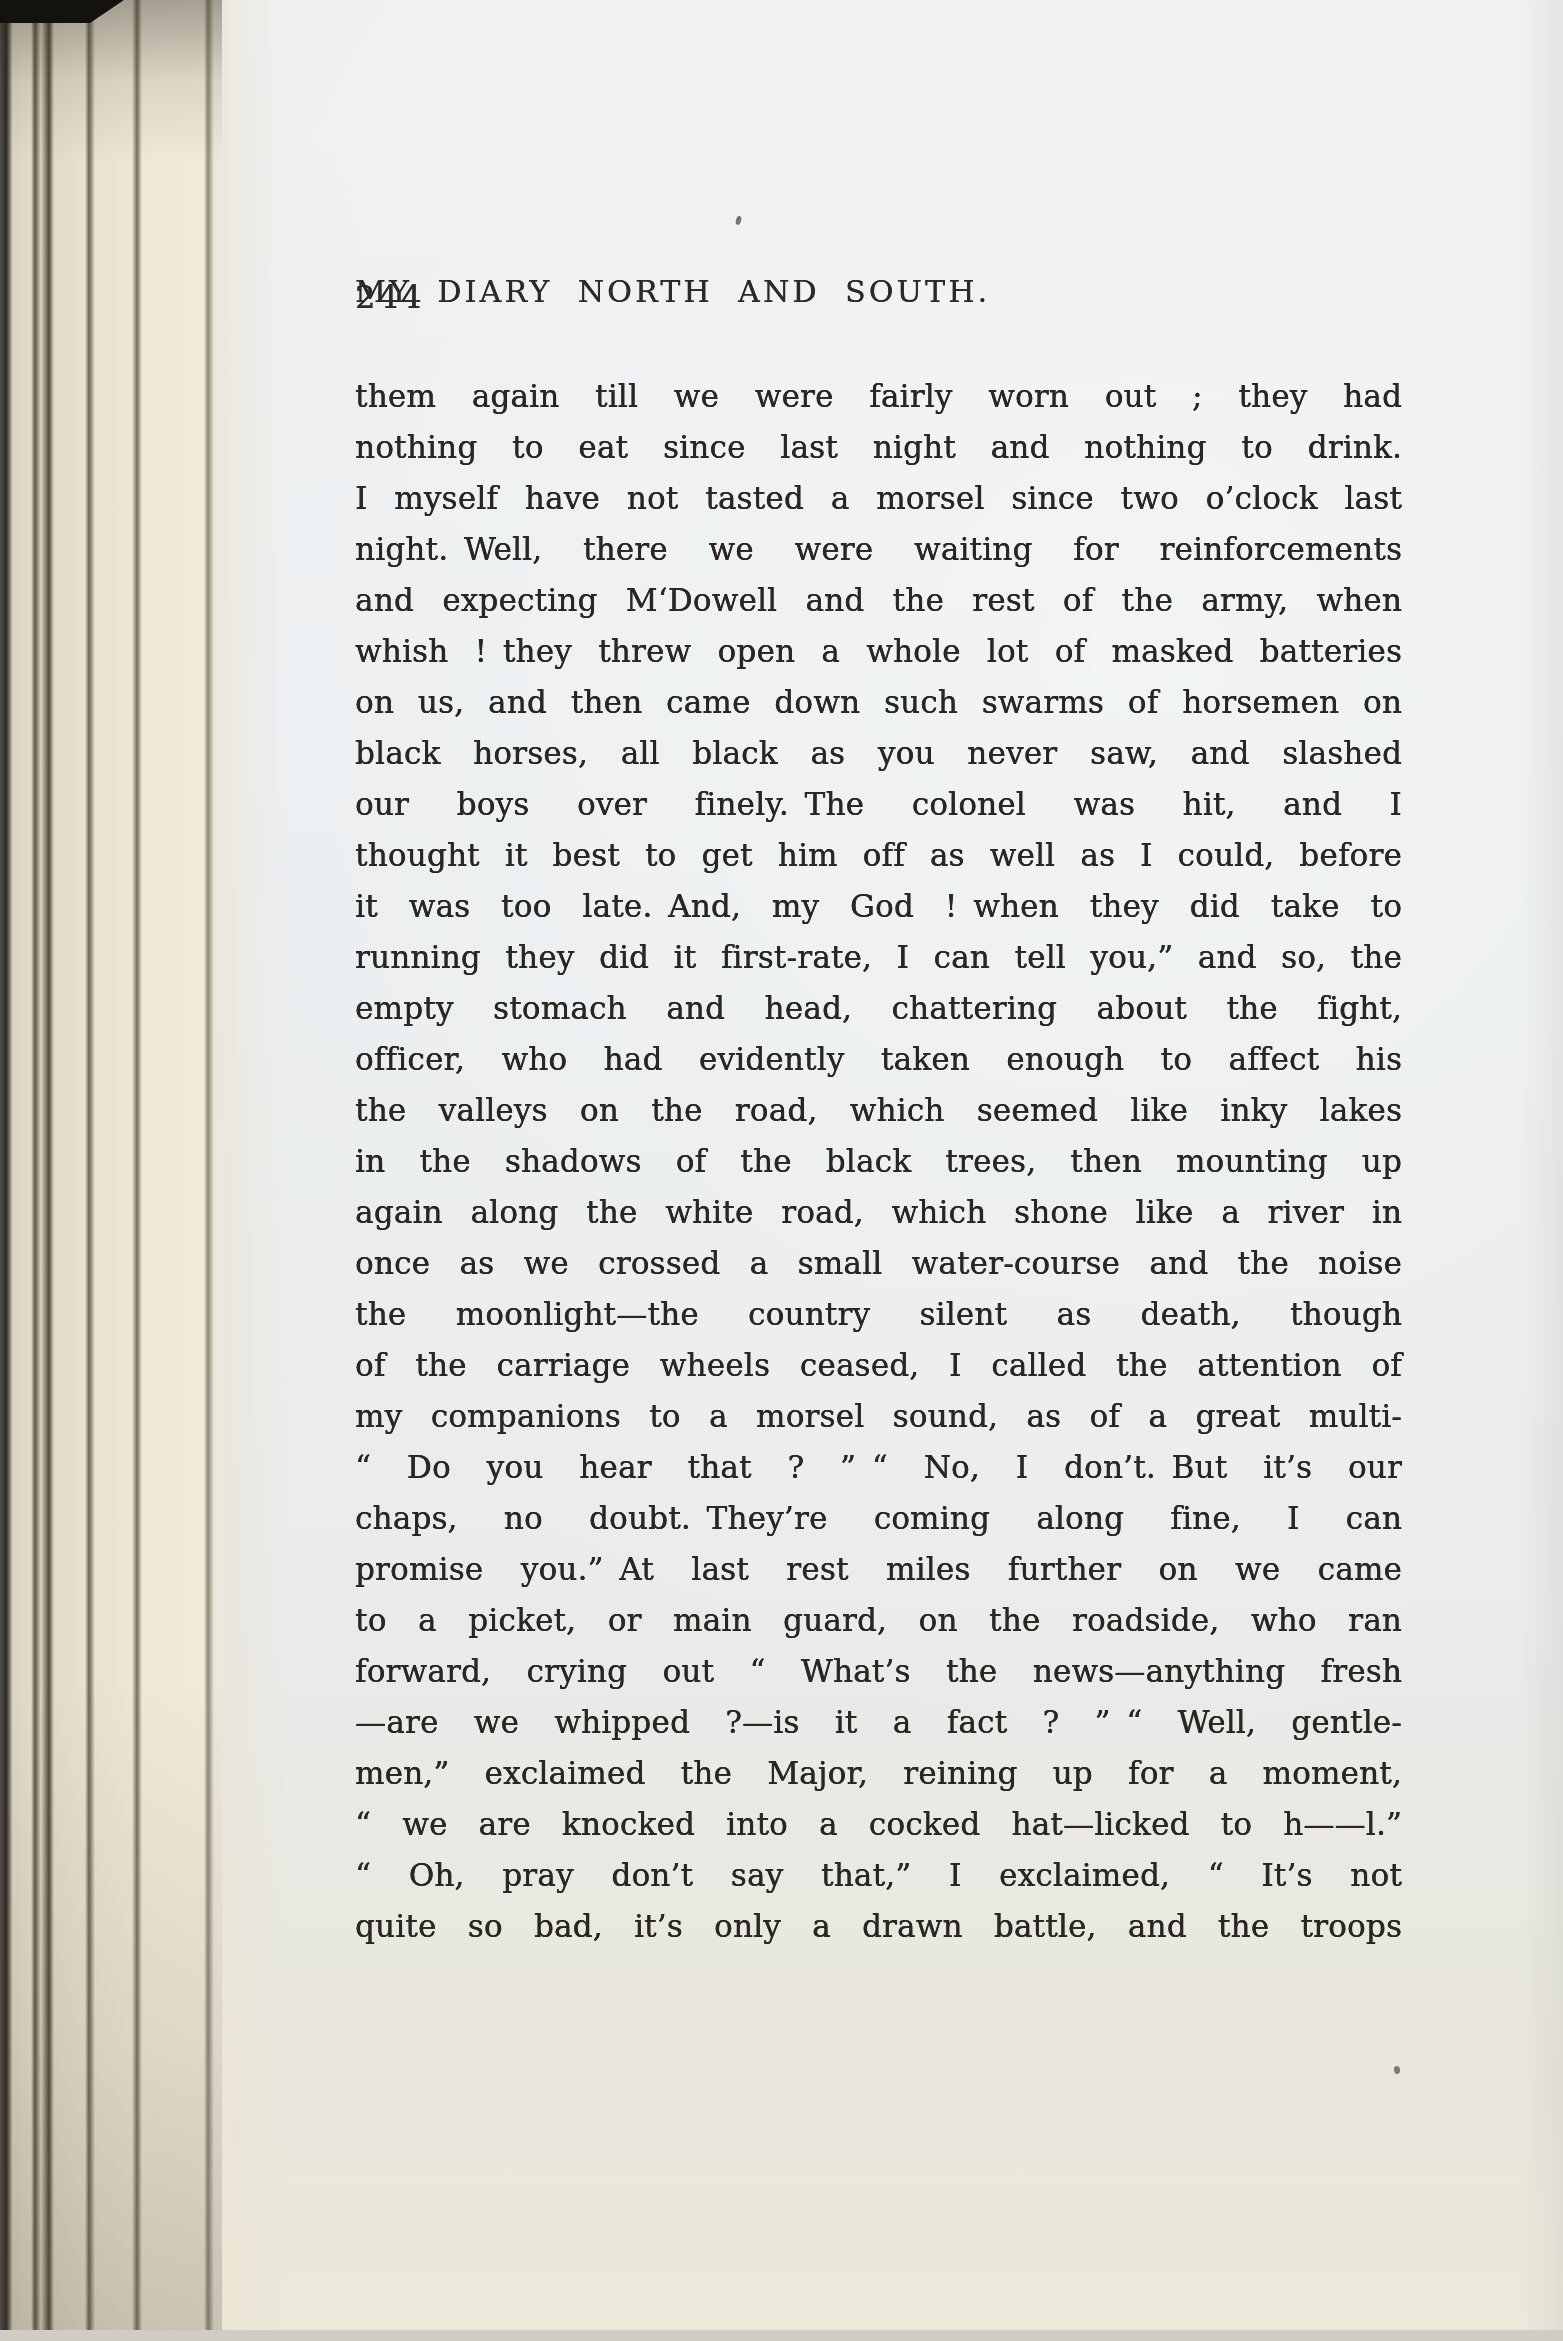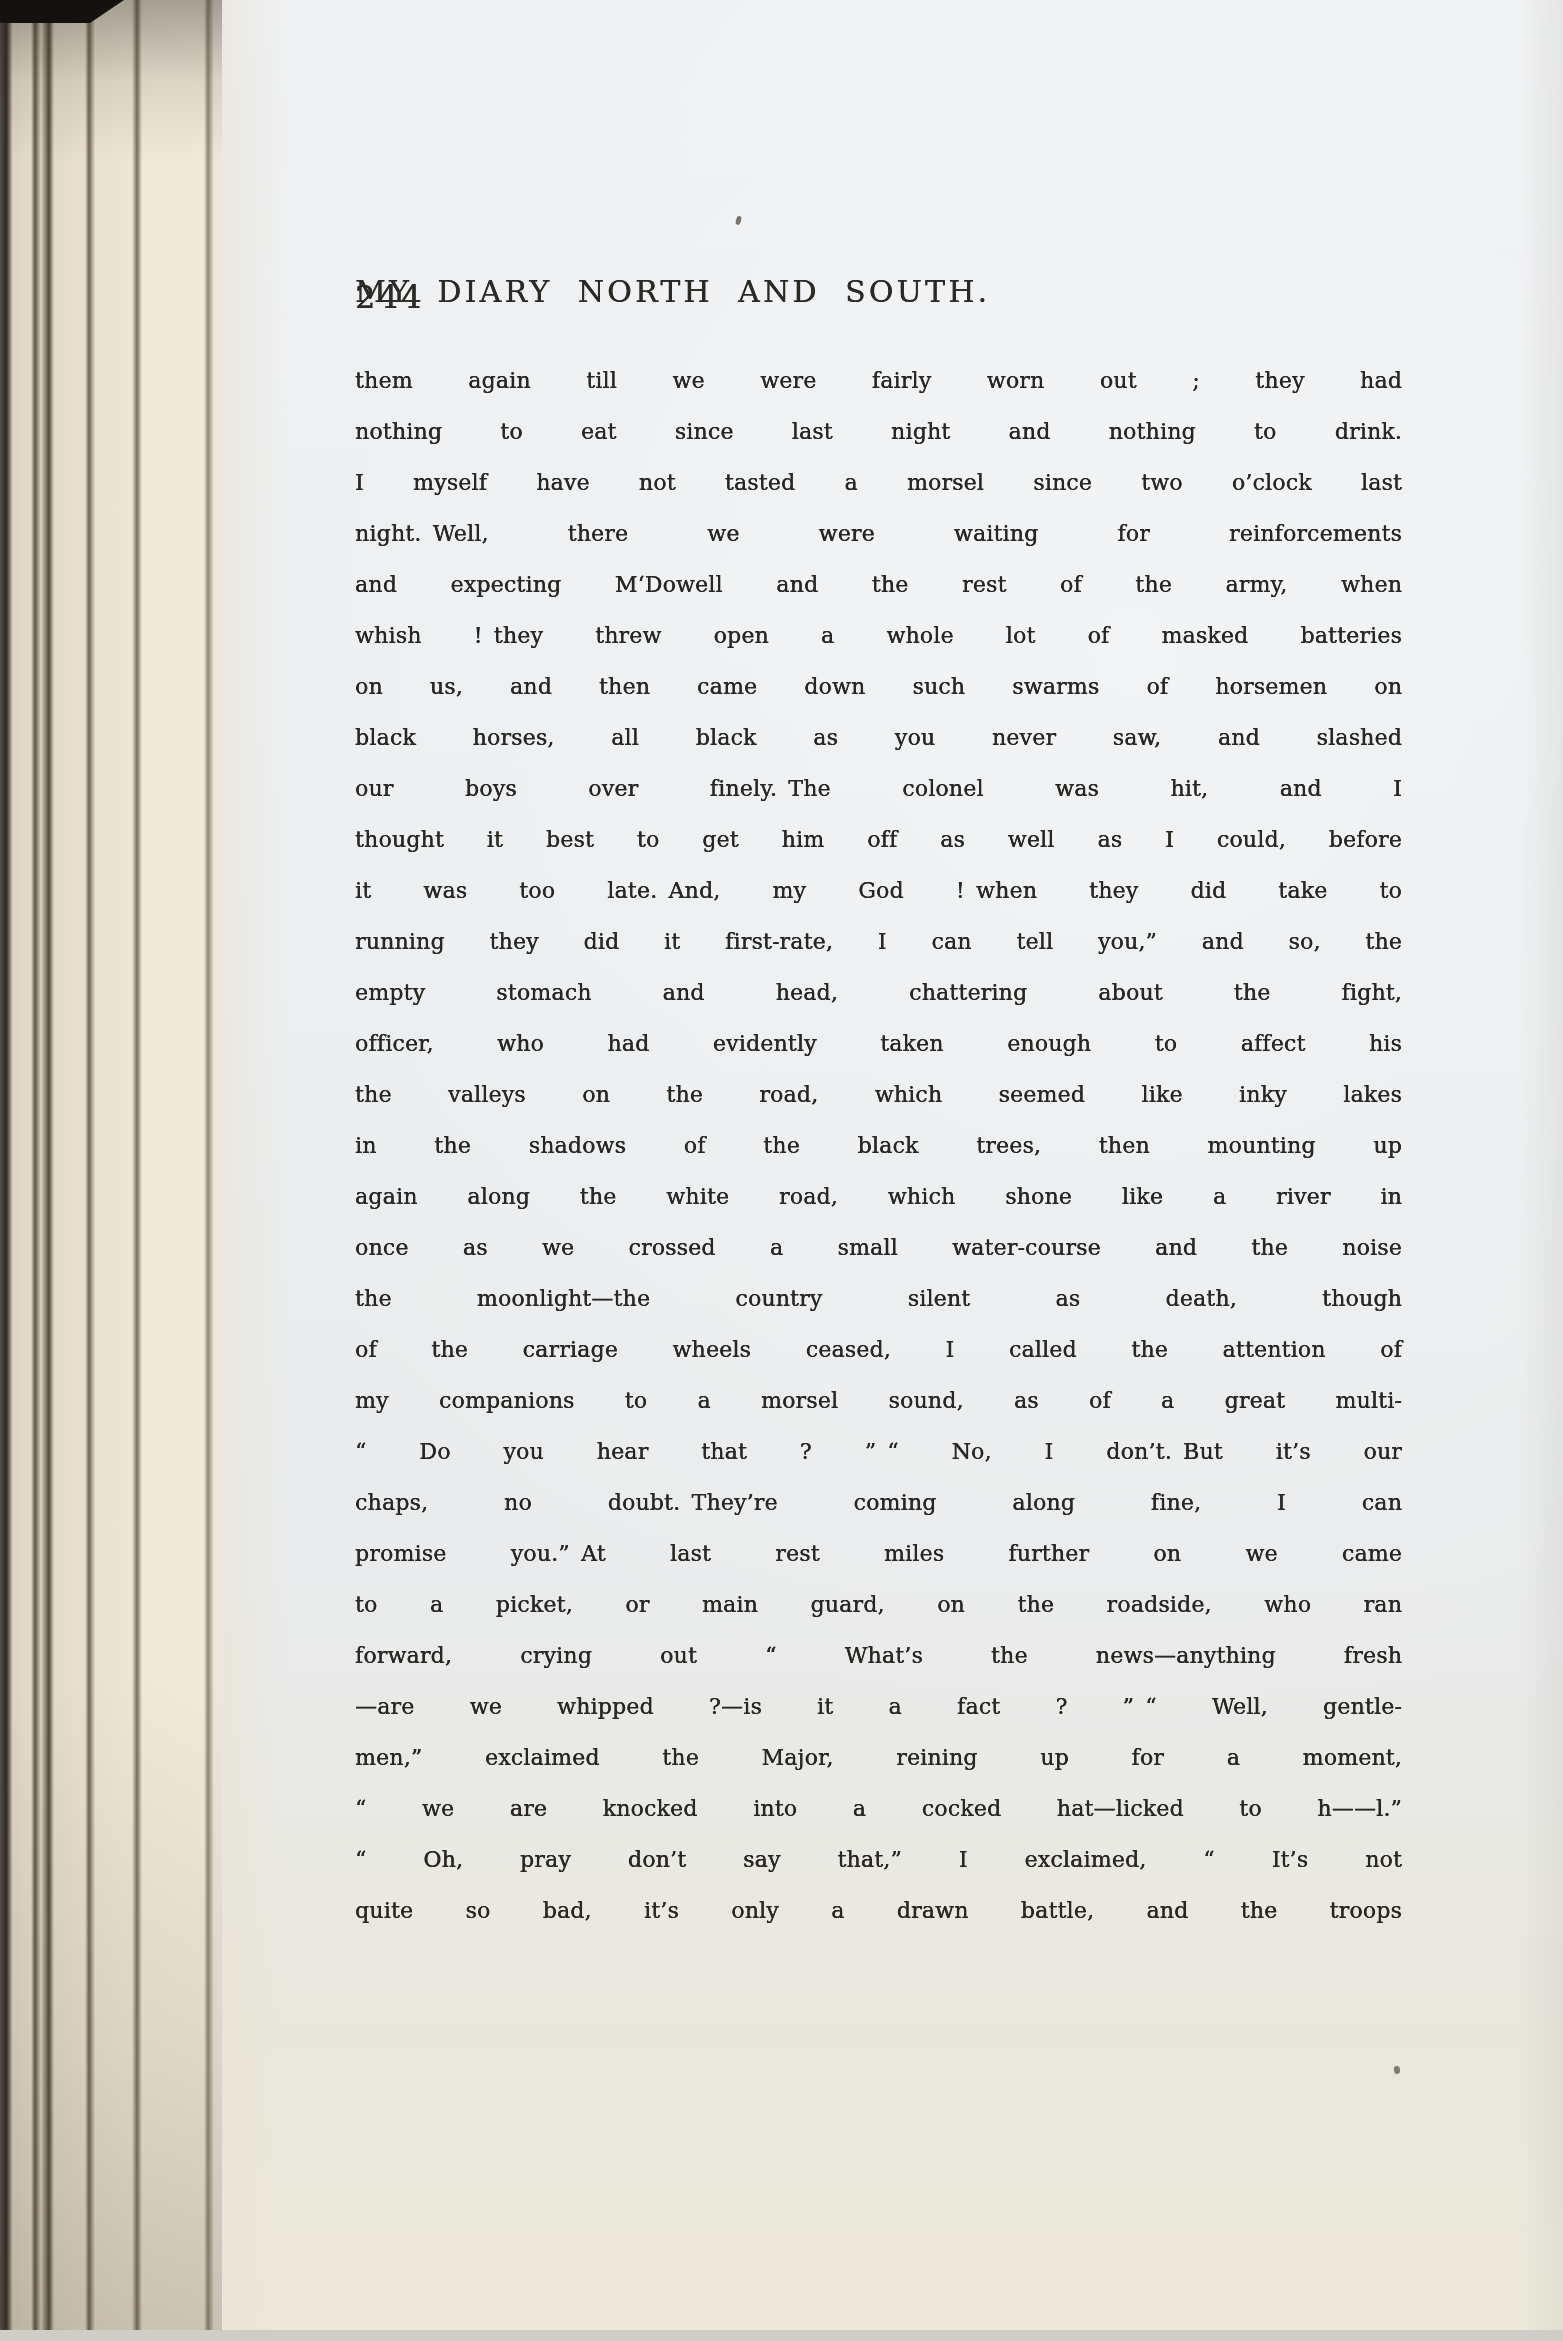--- a/index.html
+++ b/index.html
@@ -64,23 +64,23 @@
     margin-right: 21.6px;
     font-size: 30px;
     letter-spacing: 3.2px;
     word-spacing: 12.6px;
     color: #2d2a25;
     text-shadow: 0.3px 0 0 currentColor;
   }
 
   .body-text {
     position: absolute;
-    left: 133px; top: 355px;
+    left: 133px; top: 371px;
     width: 1047px;
-    font-size: 22px;
+    font-size: 31px;
     line-height: 51px;
     letter-spacing: 0.2px;
     word-spacing: 1.8px;
     color: #2a2723;
     text-shadow: 0.3px 0 0 currentColor, 0 0 0.5px rgba(30,28,24,0.35);
   }
   .text-line {
     text-align: justify;
     text-align-last: justify;
     white-space: normal;

